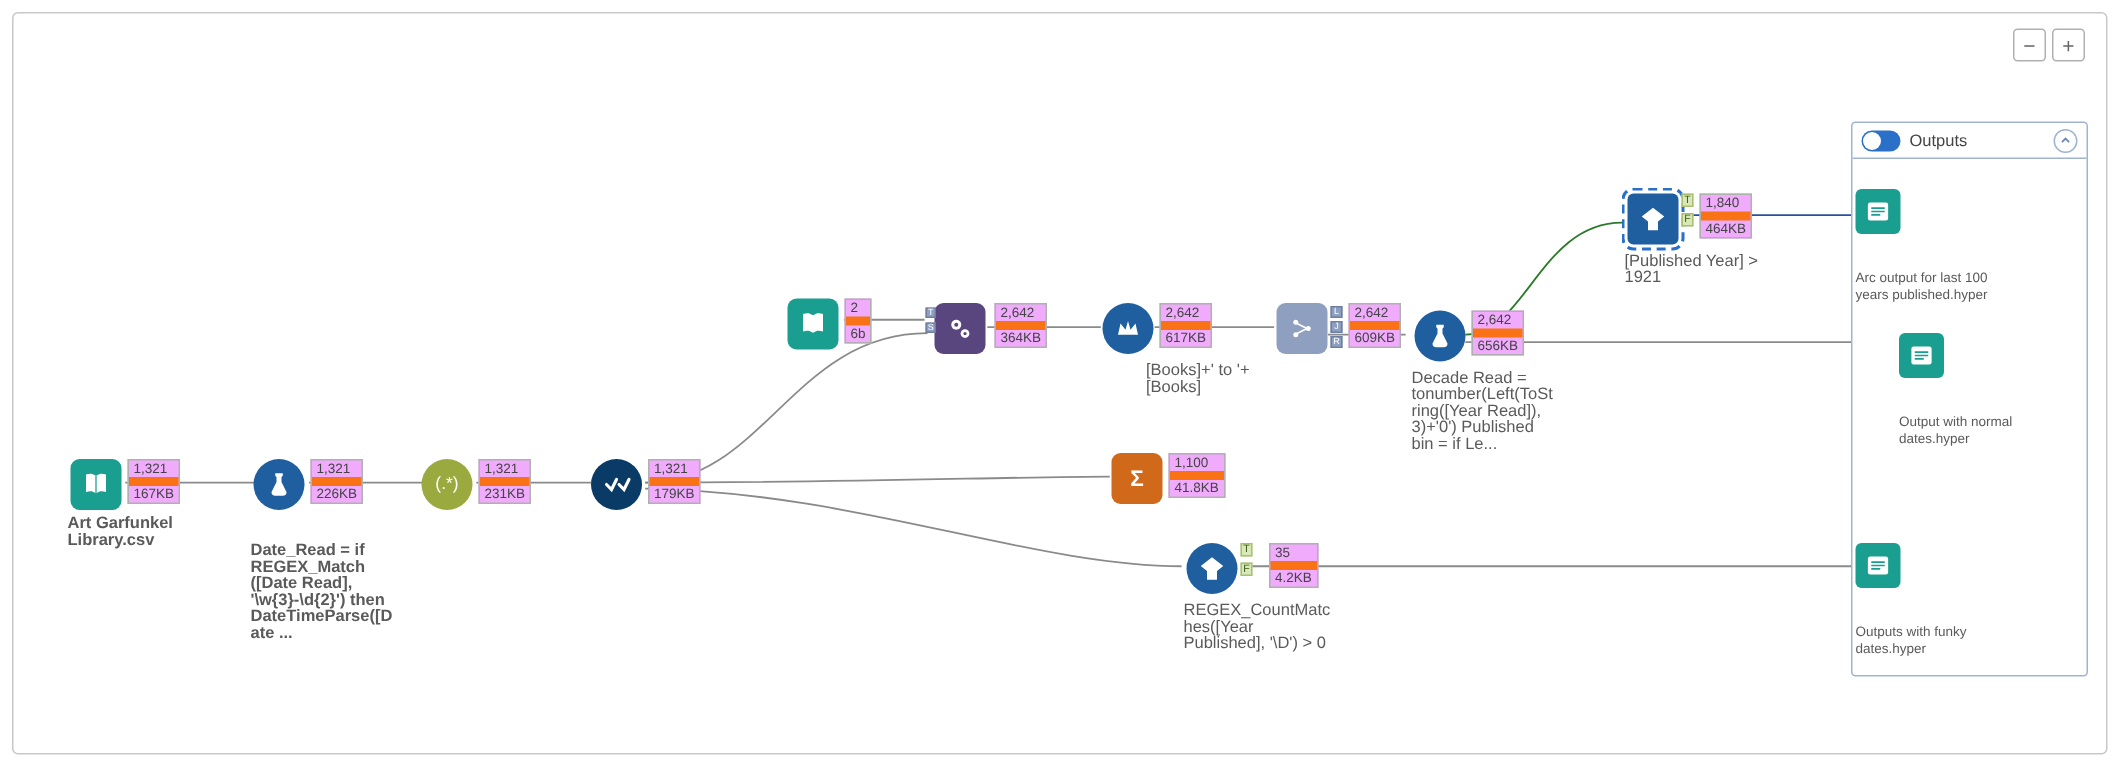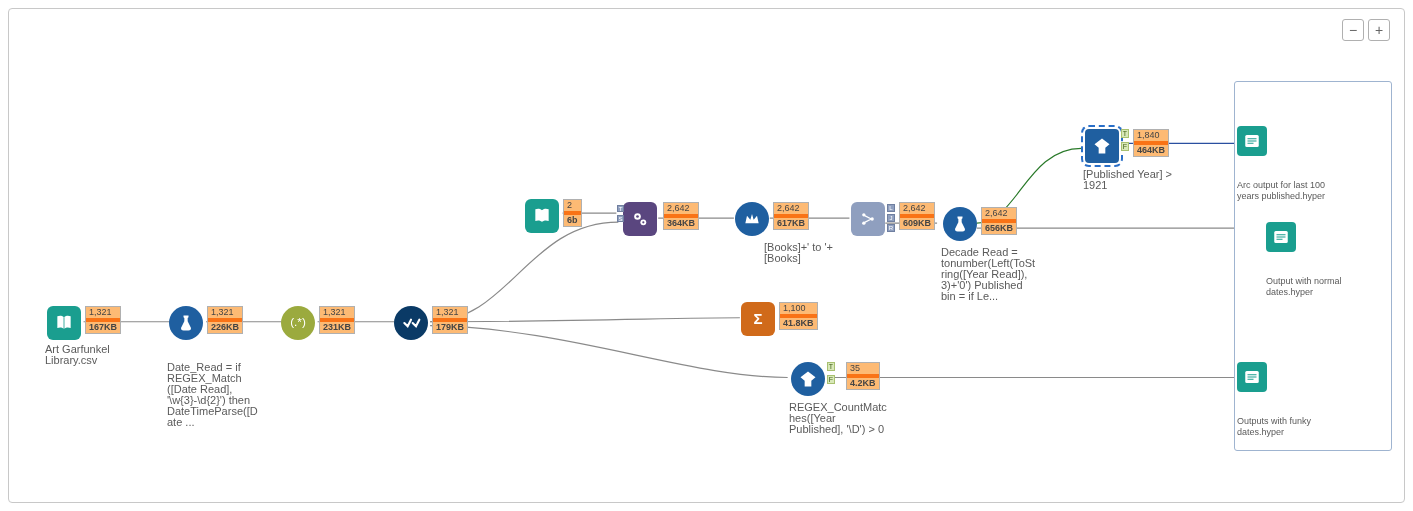--- a/index.html
+++ b/index.html
@@ -8,34 +8,34 @@
   svg.wires { position: absolute; inset: 0; width: 100%; height: 100%; pointer-events: none; }
 
   
   .zoom { position: absolute; right: 14px; top: 10px; display: flex; gap: 4px; z-index: 20; }
   .zoom button { width: 22px; height: 22px; border: 1px solid #b0b0b0; border-radius: 3px; background: #fff; color: #666; font-size: 14px; line-height: 18px; cursor: pointer; padding: 0; }
 
   
   .node { position: absolute; z-index: 5; }
   .icon { width: 34px; height: 34px; border-radius: 50%; display: flex; align-items: center; justify-content: center; position: relative; }
   .icon svg { width: 20px; height: 20px; }
-  .stats { position: absolute; left: 38px; top: 0; display: flex; flex-direction: column; border: 1px solid #b0b0b0; background: #fdba74; font-size: 9px; line-height: 11px; color: #444; white-space: nowrap; }
+  .stats { position: absolute; left: 38px; top: 0; display: flex; flex-direction: column; border: 1px solid #b0b0b0; background: #f0abfc; font-size: 9px; line-height: 11px; color: #444; white-space: nowrap; }
   .stats .row { padding: 0 3px; }
-  .stats .row + .row { border-top: 4px solid #f97316; font-weight: bold; }
+  .stats .row + .row { border-top: 6px solid #f97316; }
   
   .tf-col { position: absolute; left: 36px; top: 0; display: flex; flex-direction: column; }
   .tf-tag { background: #d8e8b8; border: 1px solid #a8c070; color: #3a5a10; font-size: 7px; width: 8px; height: 9px; line-height: 8px; text-align: center; }
   .tf-tag.f { margin-top: 4px; }
 
   
   .ports3 { position: absolute; left: 36px; top: 2px; display: flex; flex-direction: column; gap: 2px; }
   .ports3 span { width: 8px; height: 8px; background: #8f9fbf; border: 1px solid #6f7fa0; font-size: 6px; color: #fff; text-align: center; line-height: 7px; }
 
   .caption { position: absolute; left: -2px; top: 38px; width: 100px; font-size: 11px; line-height: 11px; color: #5a5a5a; word-break: break-word; }
-  .caption.narrow { width: 92px; }
+  .caption.narrow { width: 92px; font-weight: bold; }
 
   
   .teal { background: #1a9e8f; }
   .blue { background: #1f5fa0; }
   .olive { background: #9baa3e; }
   .navy { background: #0a3a66; }
   .purple { background: #5a467f; }
   .orange { background: #d06a1a; }
   .grey { background: #8f9fbf; }
 
@@ -265,20 +265,31 @@
       <div class="tf-tag f">F</div>
     </div>
     <div class="stats" style="left:55px;">
       <div class="row">35</div>
       <div class="row">4.2KB</div>
     </div>
     <div class="caption" style="top:40px; width:100px;">REGEX_CountMatches([Year Published], '\D') &gt; 0</div>
   </div>
 
   <div class="outputs-box">
+    <div class="outputs-head">
+      <div class="toggle">
+          <div class="knob"></div>
+        </div>
+      <span>Outputs</span>
+      <div class="collapse">
+        <svg width="8" height="8" viewBox="0 0 10 10">
+            <path d="M2 6l3-3 3 3" fill="none" stroke="#6a88b0" stroke-width="1.5"></path>
+          </svg>
+      </div>
+    </div>
 
     <div class="output-node" style="top:44px;">
       <div class="output-icon">
         <svg viewBox="0 0 24 24">
             <rect x="3" y="4" width="18" height="16" rx="2" fill="#fff"></rect>
             <path stroke="#1a9e8f" stroke-width="1.5" d="M6 9h12M6 12h12M6 15h8"></path>
           </svg>
       </div>
       <div class="output-caption">Arc output for last 100 years published.hyper</div>
     </div>

